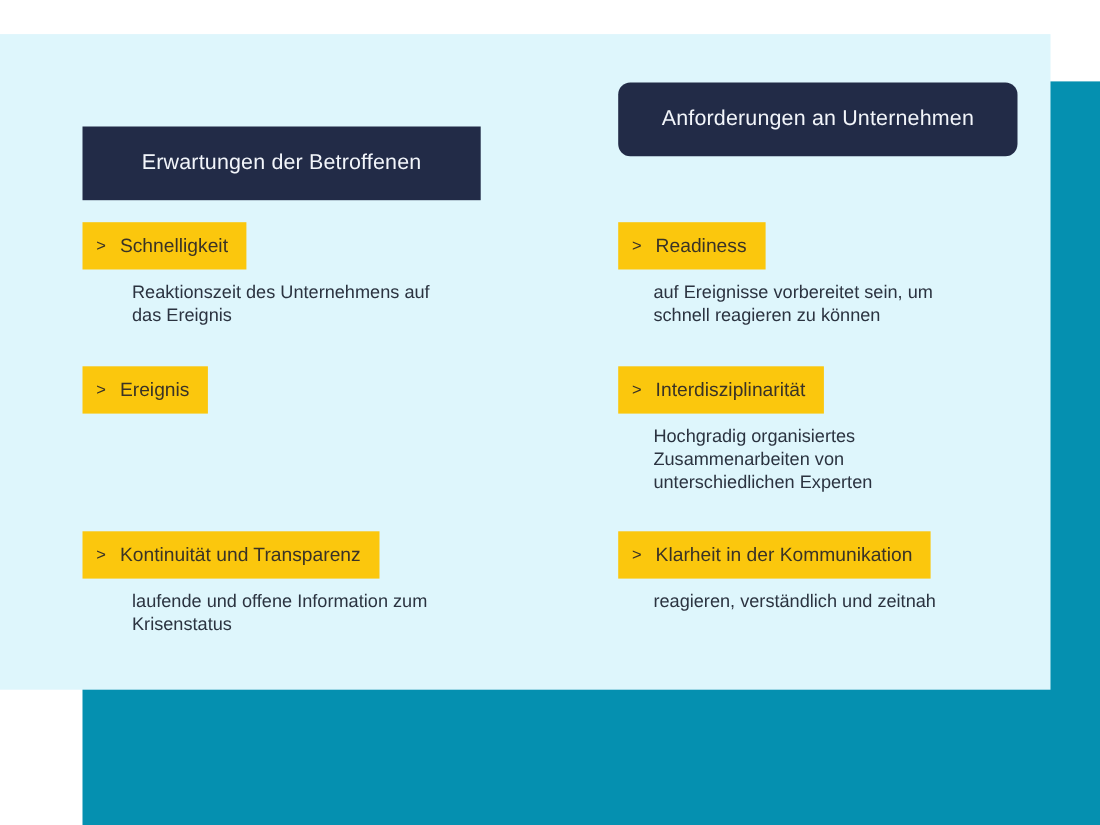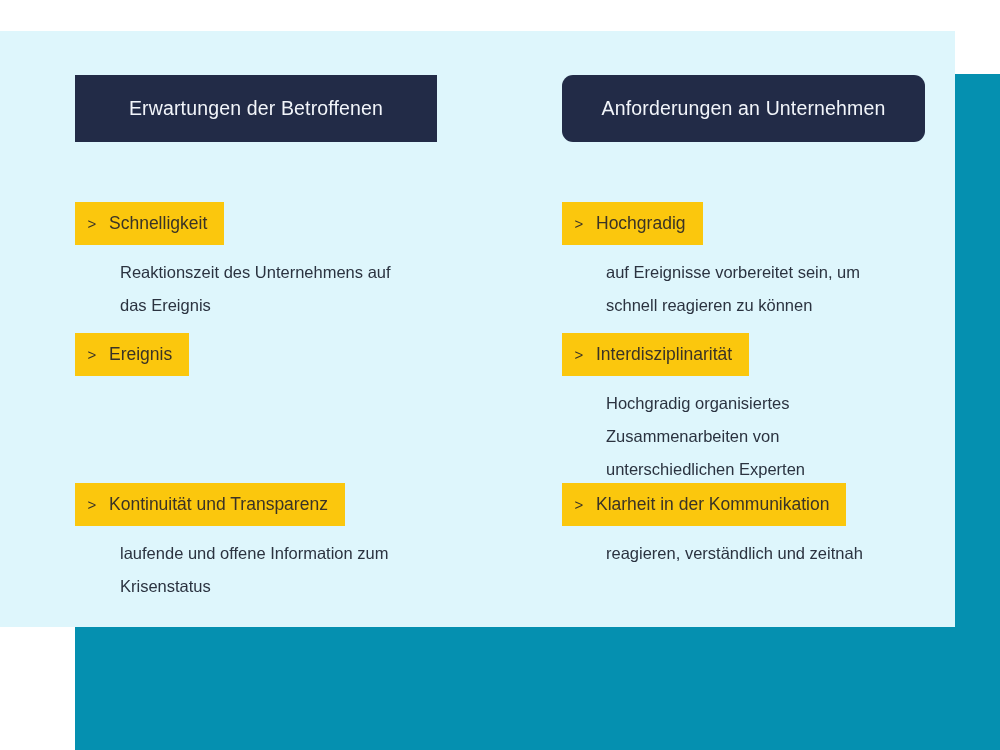--- a/index.html
+++ b/index.html
@@ -63,21 +63,21 @@
     font-weight: 400;
     letter-spacing: 0.15px;
     height: 67px;
     display: flex;
     align-items: center;
     justify-content: center;
     box-sizing: border-box;
     padding: 0 14px;
     white-space: nowrap;
   }
-  .column.left  .col-header { width: 362px; }
+  .column.left  .col-header { width: 362px; margin-top: 40px; }
   .column.right .col-header { width: 363px; border-radius: 11px; }
 
   .items {
     margin-top: 0;
   }
 
   .item {
     position: absolute;
     left: 0;
   }
@@ -105,25 +105,25 @@
   .chip .chip-label {
     display: inline-block;
     text-align: right;
   }
 
   .desc {
     margin-left: 45px;
     margin-top: 11px;
     color: #2b3340;
     font-size: 16.5px;
-    line-height: 33px;
+    line-height: 21px;
     white-space: pre-line;
   }
   .column.right .desc {
-    margin-left: 44px;
+    margin-left: 32px;
   }
 </style>
 </head>
 <body>
 
 <div id="slide">
 
   <div class="teal-block"></div>
   <div class="lightblue-panel"></div>
 
@@ -163,21 +163,21 @@
     </div>
 
     <div class="column right">
       <div class="col-header">Anforderungen an Unternehmen</div>
 
       <div class="items">
 
         <div class="item" style="top:127px;">
           <div class="chip">
             <span class="chev">&gt;</span>
-            <span class="chip-label">Hochgradig</span>
+            <span class="chip-label">Readiness</span>
           </div>
           <div class="desc">auf Ereignisse vorbereitet sein, um
 schnell reagieren zu können</div>
         </div>
 
         <div class="item" style="top:258px;">
           <div class="chip">
             <span class="chev">&gt;</span>
             <span class="chip-label">Interdisziplinarität</span>
           </div>

